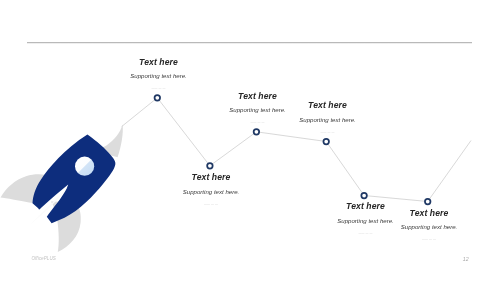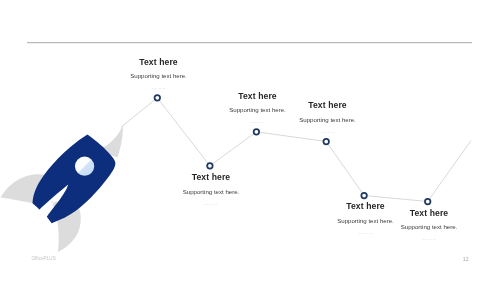--- a/index.html
+++ b/index.html
@@ -1,18 +1,18 @@
 <!DOCTYPE html>
 <html><head>
 <meta charset="utf-8">
 <style>
   html,body{margin:0;padding:0;}
   body{width:500px;height:281px;background:#ffffff;overflow:hidden;
        font-family:"Liberation Sans",sans-serif;-webkit-font-smoothing:antialiased;}
-  .slide{position:relative;width:500px;height:281px;background:#fff;}
+  .slide{position:relative;width:500px;height:281px;background:#fff;font-style:italic;}
   .divider{position:absolute;left:27.3px;top:41px;width:445.2px;height:3px;background:linear-gradient(to bottom,#fff 0%,#fff 17%,#b9b9b9 40%,#b9b9b9 62%,#e6e6e6 75%,#fff 100%);}
   svg.chart{position:absolute;left:0;top:0;width:500px;height:281px;}
   .lbl{position:absolute;transform:translateX(-50%);text-align:center;}
   .lbl .title{font-size:8.6px;font-weight:bold;color:#262626;letter-spacing:0.1px;white-space:nowrap;line-height:9px;}
   .lbl .sub{font-size:6.1px;color:#3a3a3a;white-space:nowrap;margin-top:6.8px;line-height:6px;}
   .lbl .tiny{font-size:2.9px;color:#cfcfcf;white-space:nowrap;margin-top:8.2px;line-height:3px;letter-spacing:0.1px;}
   .footer-logo{position:absolute;left:31.4px;top:255.5px;font-size:4.6px;color:#c4c4c4;letter-spacing:0.05px;}
   .page-num{position:absolute;left:462.8px;top:255.7px;font-size:5.2px;color:#a8a8a8;}
 </style>
 </head>

